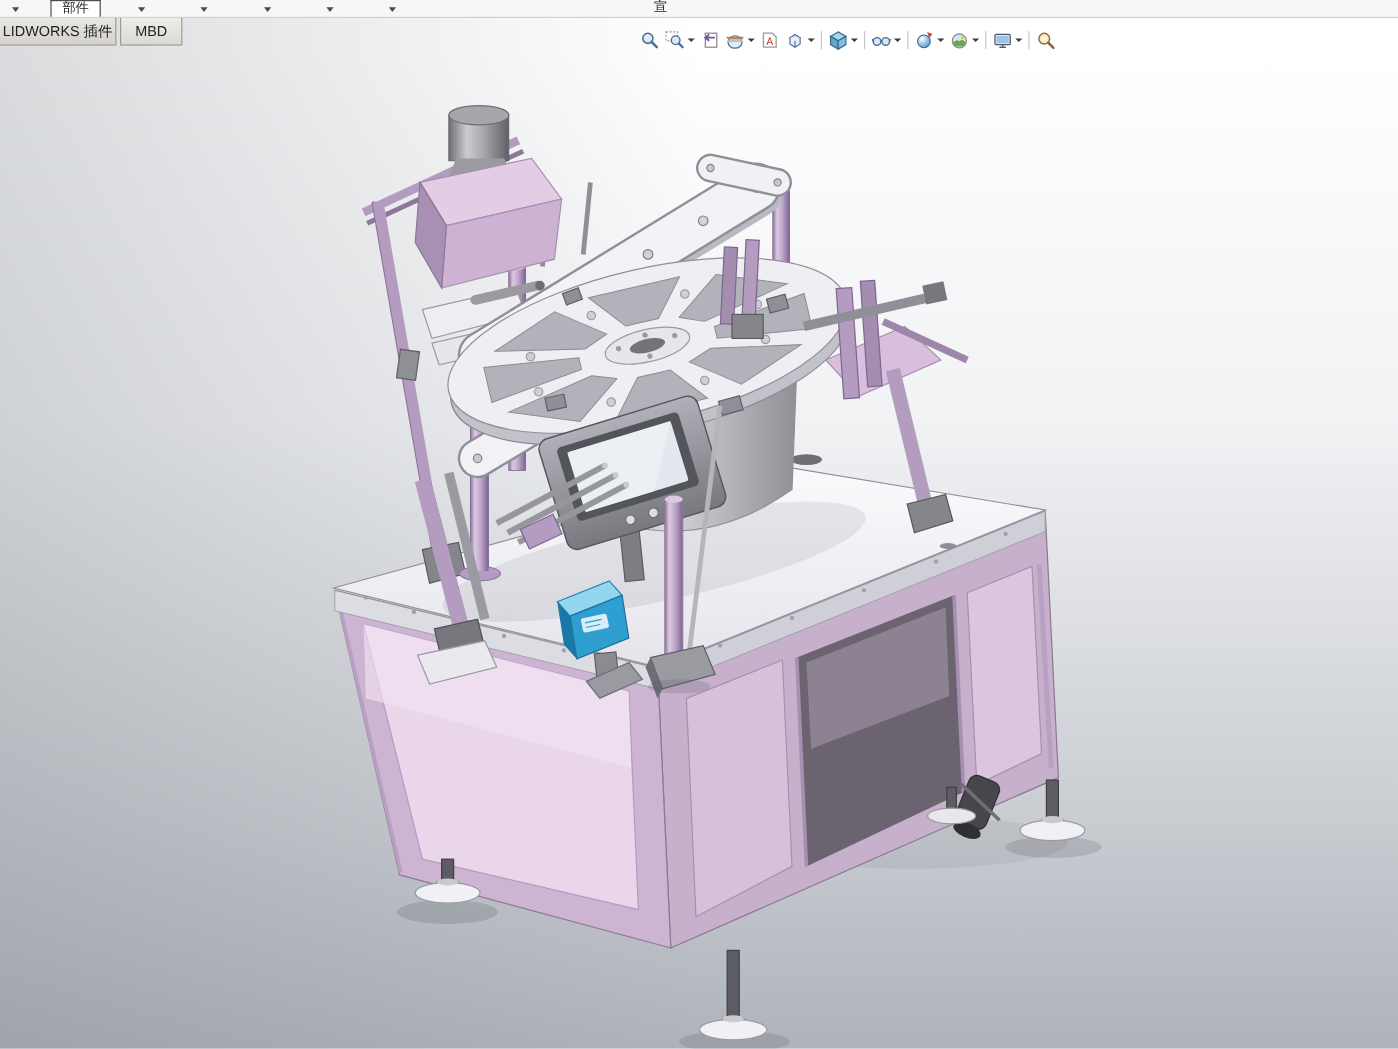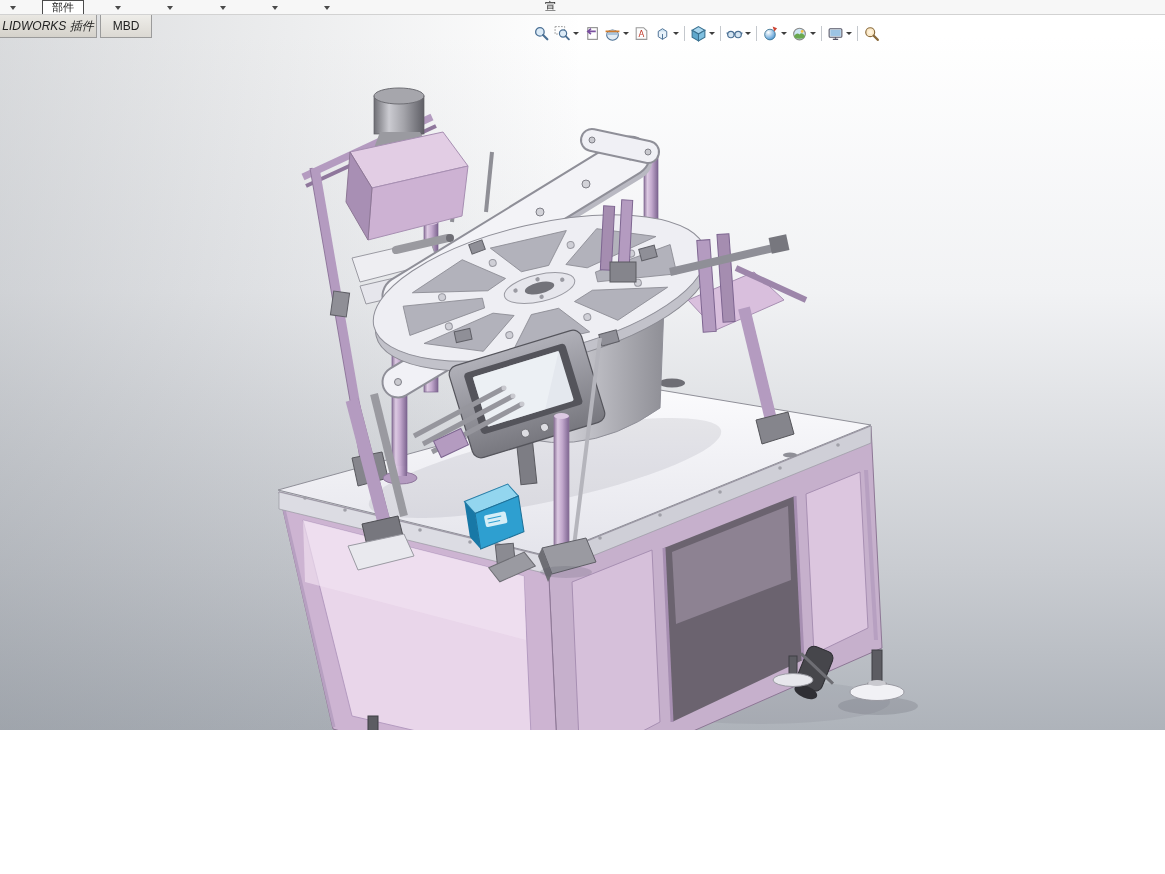--- a/index.html
+++ b/index.html
@@ -1,16 +1,16 @@
 <!DOCTYPE html>
 <html><head>
 <meta charset="utf-8">
 <style>
   html,body{margin:0;padding:0;background:#ffffff;}
-  .stage{position:relative;width:1165px;height:730px;overflow:hidden;
+  .stage{position:relative;width:1165px;height:874px;overflow:hidden;
          font-family:"Liberation Sans","DejaVu Sans",sans-serif;color:#222;}
 
   
   .viewport{position:absolute;inset:0;z-index:0;
     background:
       linear-gradient(to right, rgba(120,126,134,0.28), rgba(255,255,255,0) 50%),
       linear-gradient(to bottom, #ffffff 5%, #f1f2f4 40%, #c9ccd1 78%, #aeb3ba 100%);}
   .viewport svg{position:absolute;inset:0;}
 
   
@@ -22,21 +22,21 @@
           border-left:3.5px solid transparent;border-right:3.5px solid transparent;
           border-top:4px solid #4a4a4a;}
   .doc-tab{position:absolute;left:42px;top:0;height:13px;line-height:13px;padding:0 9px;
           background:#ffffff;border:1px solid #4d4d4d;border-bottom:none;font-size:11px;cursor:pointer;}
   .menu-label{position:absolute;left:545px;top:0;height:13px;line-height:13px;font-size:11px;cursor:pointer;}
 
   
   .cm-tab{position:absolute;top:14px;height:24px;z-index:5;box-sizing:border-box;
           display:flex;align-items:center;justify-content:center;font-size:12px;
           background:linear-gradient(#e9e7e2,#d5d2cb);border:1px solid #9b9b9b;cursor:pointer;}
-  .cm-tab.t1{left:-1px;width:98px;font-style:italic;}
+  .cm-tab.t1{left:-1px;width:98px;}
   .cm-tab.t2{left:100px;width:52px;background:linear-gradient(#eeede9,#dcd9d3);}
 
   
   .hud{position:absolute;top:21px;left:531px;display:flex;align-items:center;z-index:5;}
   .hud .btn{display:flex;align-items:center;height:24px;padding:2px 2px;border:none;
             background:transparent;cursor:pointer;border-radius:3px;}
   .hud .caret{width:0;height:0;margin-left:2px;
             border-left:3px solid transparent;border-right:3px solid transparent;
             border-top:3.5px solid #3d3d3d;}
   .hsep{width:1px;height:15px;background:#c4c8cd;margin:0 3px;}

